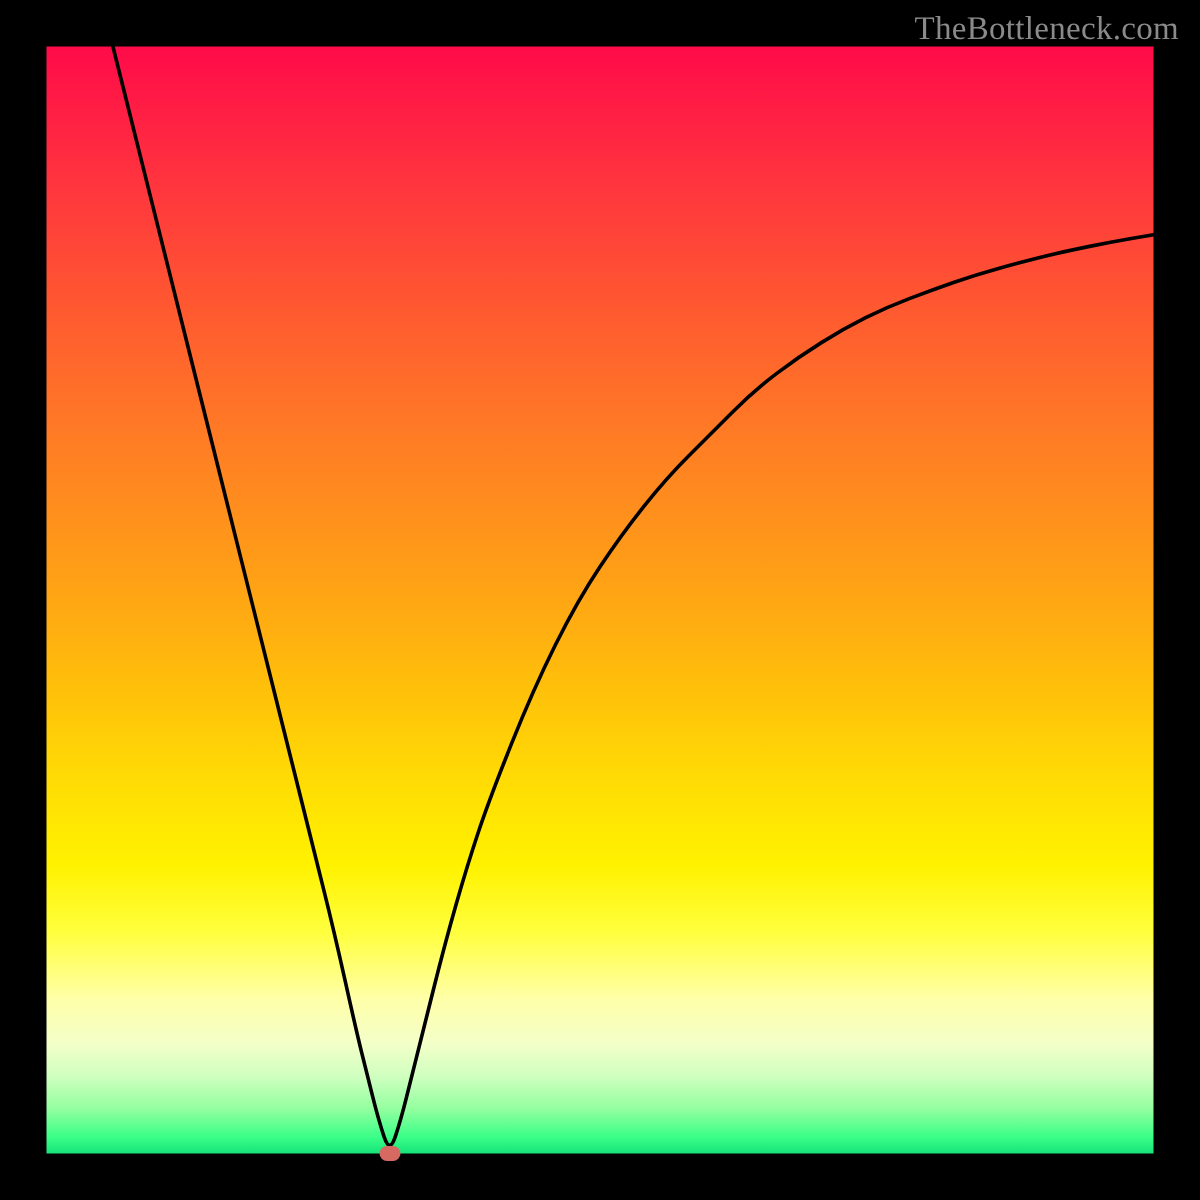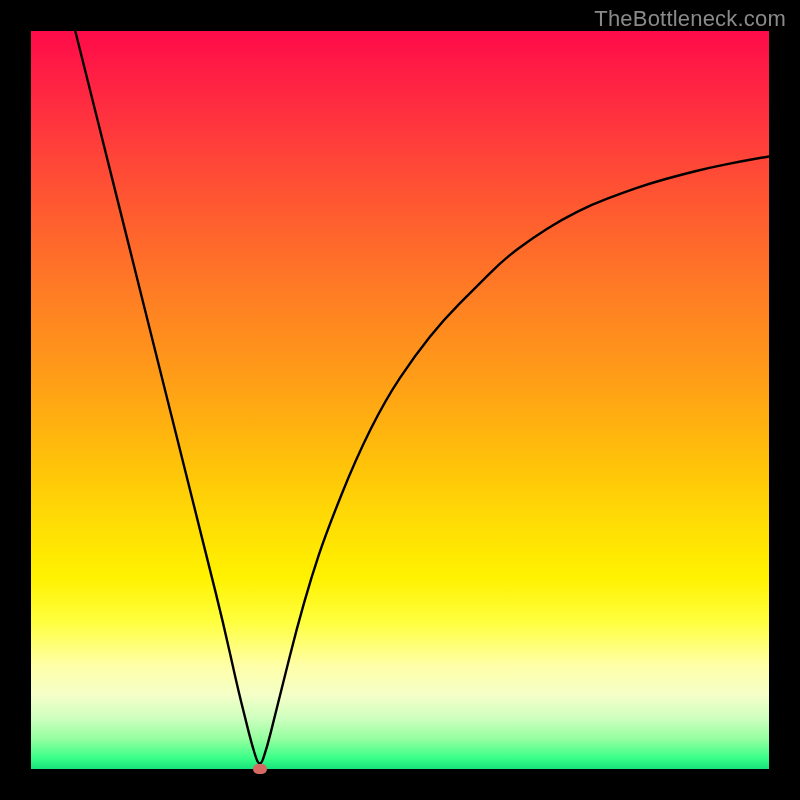--- a/index.html
+++ b/index.html
@@ -9,20 +9,21 @@
     height: 800px;
     background: #000;
     overflow: hidden;
     font-family: Arial, Helvetica, sans-serif;
   }
   .frame {
     position: relative;
     width: 800px;
     height: 800px;
     background: #000;
+    font-family: Liberation Serif, serif;
   }
   .plot-area {
     position: absolute;
     left: 31px;
     top: 31px;
     width: 738px;
     height: 738px;
     
     background: linear-gradient(
       to bottom,

